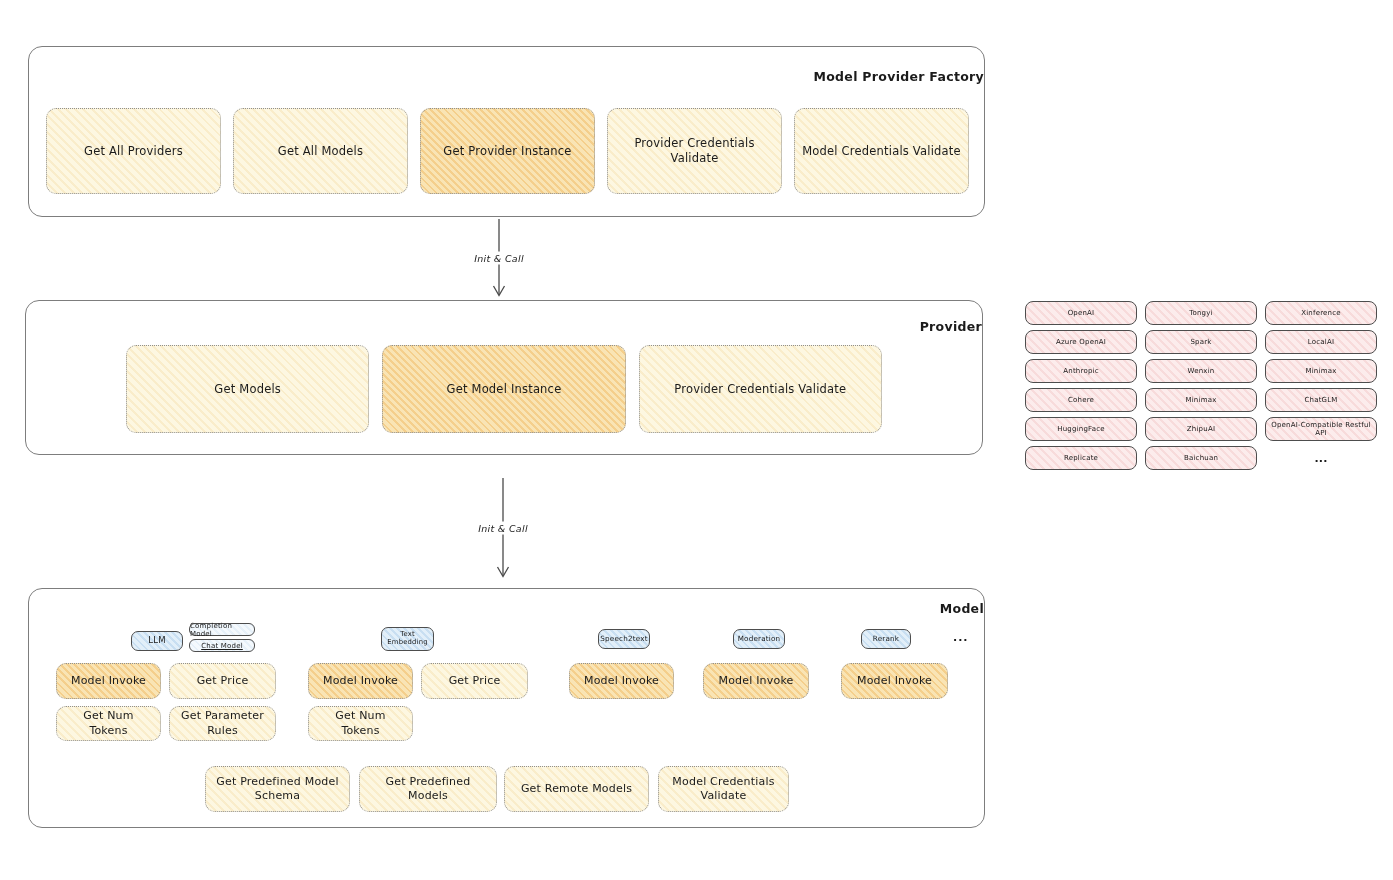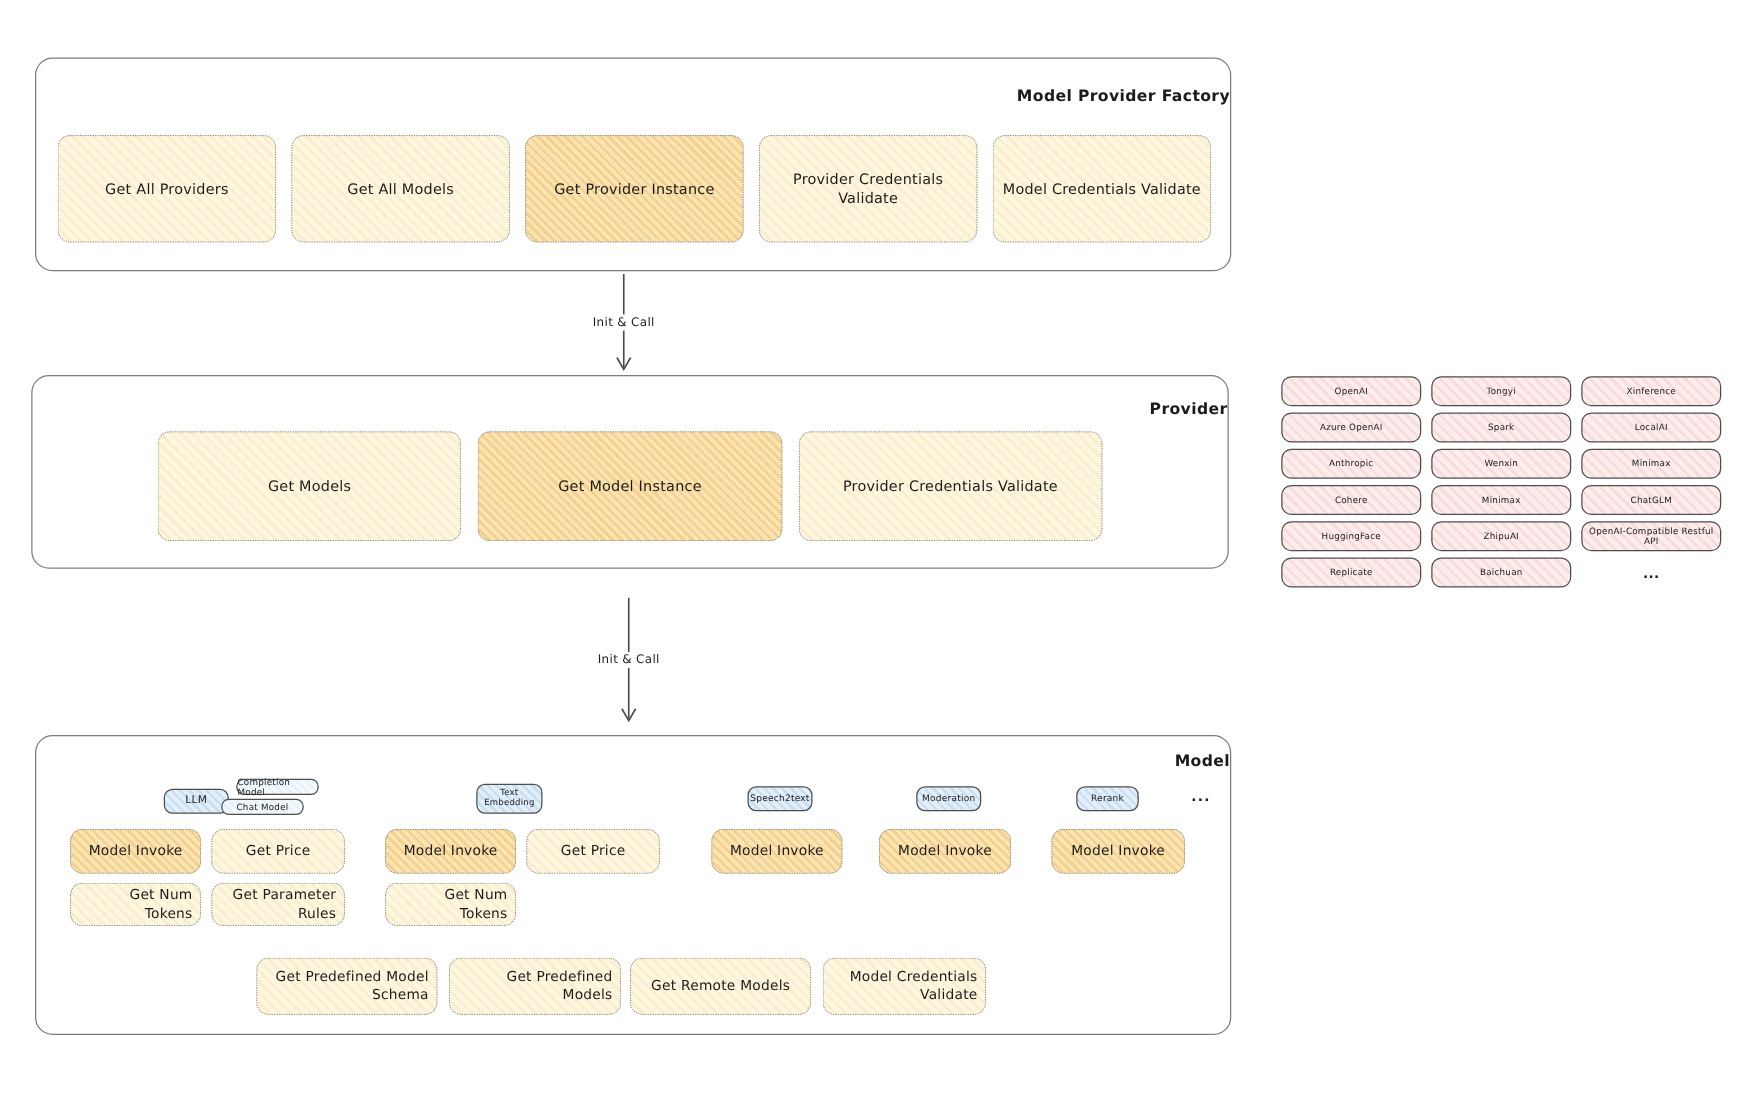--- a/index.html
+++ b/index.html
@@ -41,27 +41,27 @@
   
   .tag { position:absolute; display:flex; align-items:center; justify-content:center; text-align:center;
     border:1.3px solid #4d4d4d; border-radius:7px; font-size:7.2px; line-height:1.15; letter-spacing:.2px;
     background-color:#e2eff9;
     background-image:repeating-linear-gradient(45deg, rgba(110,165,215,.22) 0 2px, rgba(0,0,0,0) 2px 5px); }
   .subtag { position:absolute; display:flex; align-items:center; justify-content:center;
     border:1.2px solid #4d4d4d; border-radius:6px; font-size:7px; letter-spacing:.2px;
     background-color:#f4f9fd;
     background-image:repeating-linear-gradient(45deg, rgba(110,165,215,.10) 0 2px, rgba(0,0,0,0) 2px 5px); }
 
-  .abs { position:absolute;text-align:right; }
+  .abs { position:absolute; }
 
   
   .arrow { position:absolute; width:16px; }
   .arrow svg { display:block; }
   .arrow .arrow-label { position:absolute; top:50%; left:50%; transform:translate(-50%,-50%);
-    background:#fff; padding:1px 5px; font-size:9.5px; white-space:nowrap; letter-spacing:.3px; }
+    background:#fff; padding:1px 5px; font-size:9.5px; white-space:nowrap; letter-spacing:.3px;font-style:italic; }
 
   .ellipsis { position:absolute; font-size:11px; font-weight:bold; letter-spacing:1px; }
 </style>
 </head>
 <body>
 
 <div class="canvas">
 
   <div class="page-title">Model Runtime Module</div>
 
@@ -120,21 +120,21 @@
       <path d="M2.5 89 L8 98.5 L13.5 89" fill="none" stroke="#4a4a4a" stroke-width="1.3"></path>
     </svg>
     <span class="arrow-label">Init &amp; Call</span>
   </div>
 
   <section class="bigbox stacked" style="left:28px; top:588px; width:957px; height:240px;">
     <div class="box-title" style="top:12px;">Model</div>
 
     <div class="tag" style="left:102px; top:42px; width:52px; height:20px; font-size:8.5px;">LLM</div>
     <div class="subtag" style="left:160px; top:34px; width:66px; height:13px;">Completion Model</div>
-    <div class="subtag" style="left:148px; top:50px; width:66px; height:13px;">Chat Model</div>
+    <div class="subtag" style="left:160px; top:50px; width:66px; height:13px;text-decoration:underline;">Chat Model</div>
     <div class="tag" style="left:352px; top:38px; width:53px; height:24px; font-size:6.8px; padding:0 3px;">Text Embedding</div>
     <div class="tag" style="left:569px; top:40px; width:52px; height:20px;text-align:center;">Speech2text</div>
     <div class="tag" style="left:704px; top:40px; width:52px; height:20px;">Moderation</div>
     <div class="tag" style="left:832px; top:40px; width:50px; height:20px;">Rerank</div>
     <div class="ellipsis" style="left:924px; top:42px;">...</div>
 
     <div class="node hl abs" style="left:27px;  top:74px; width:105px; height:36px; font-size:11px;">Model Invoke</div>
     <div class="node abs" style="left:140px; top:74px; width:107px; height:36px; font-size:11px;">Get Price</div>
     <div class="node hl abs" style="left:279px; top:74px; width:105px; height:36px; font-size:11px;">Model Invoke</div>
     <div class="node abs" style="left:392px; top:74px; width:107px; height:36px; font-size:11px;">Get Price</div>

